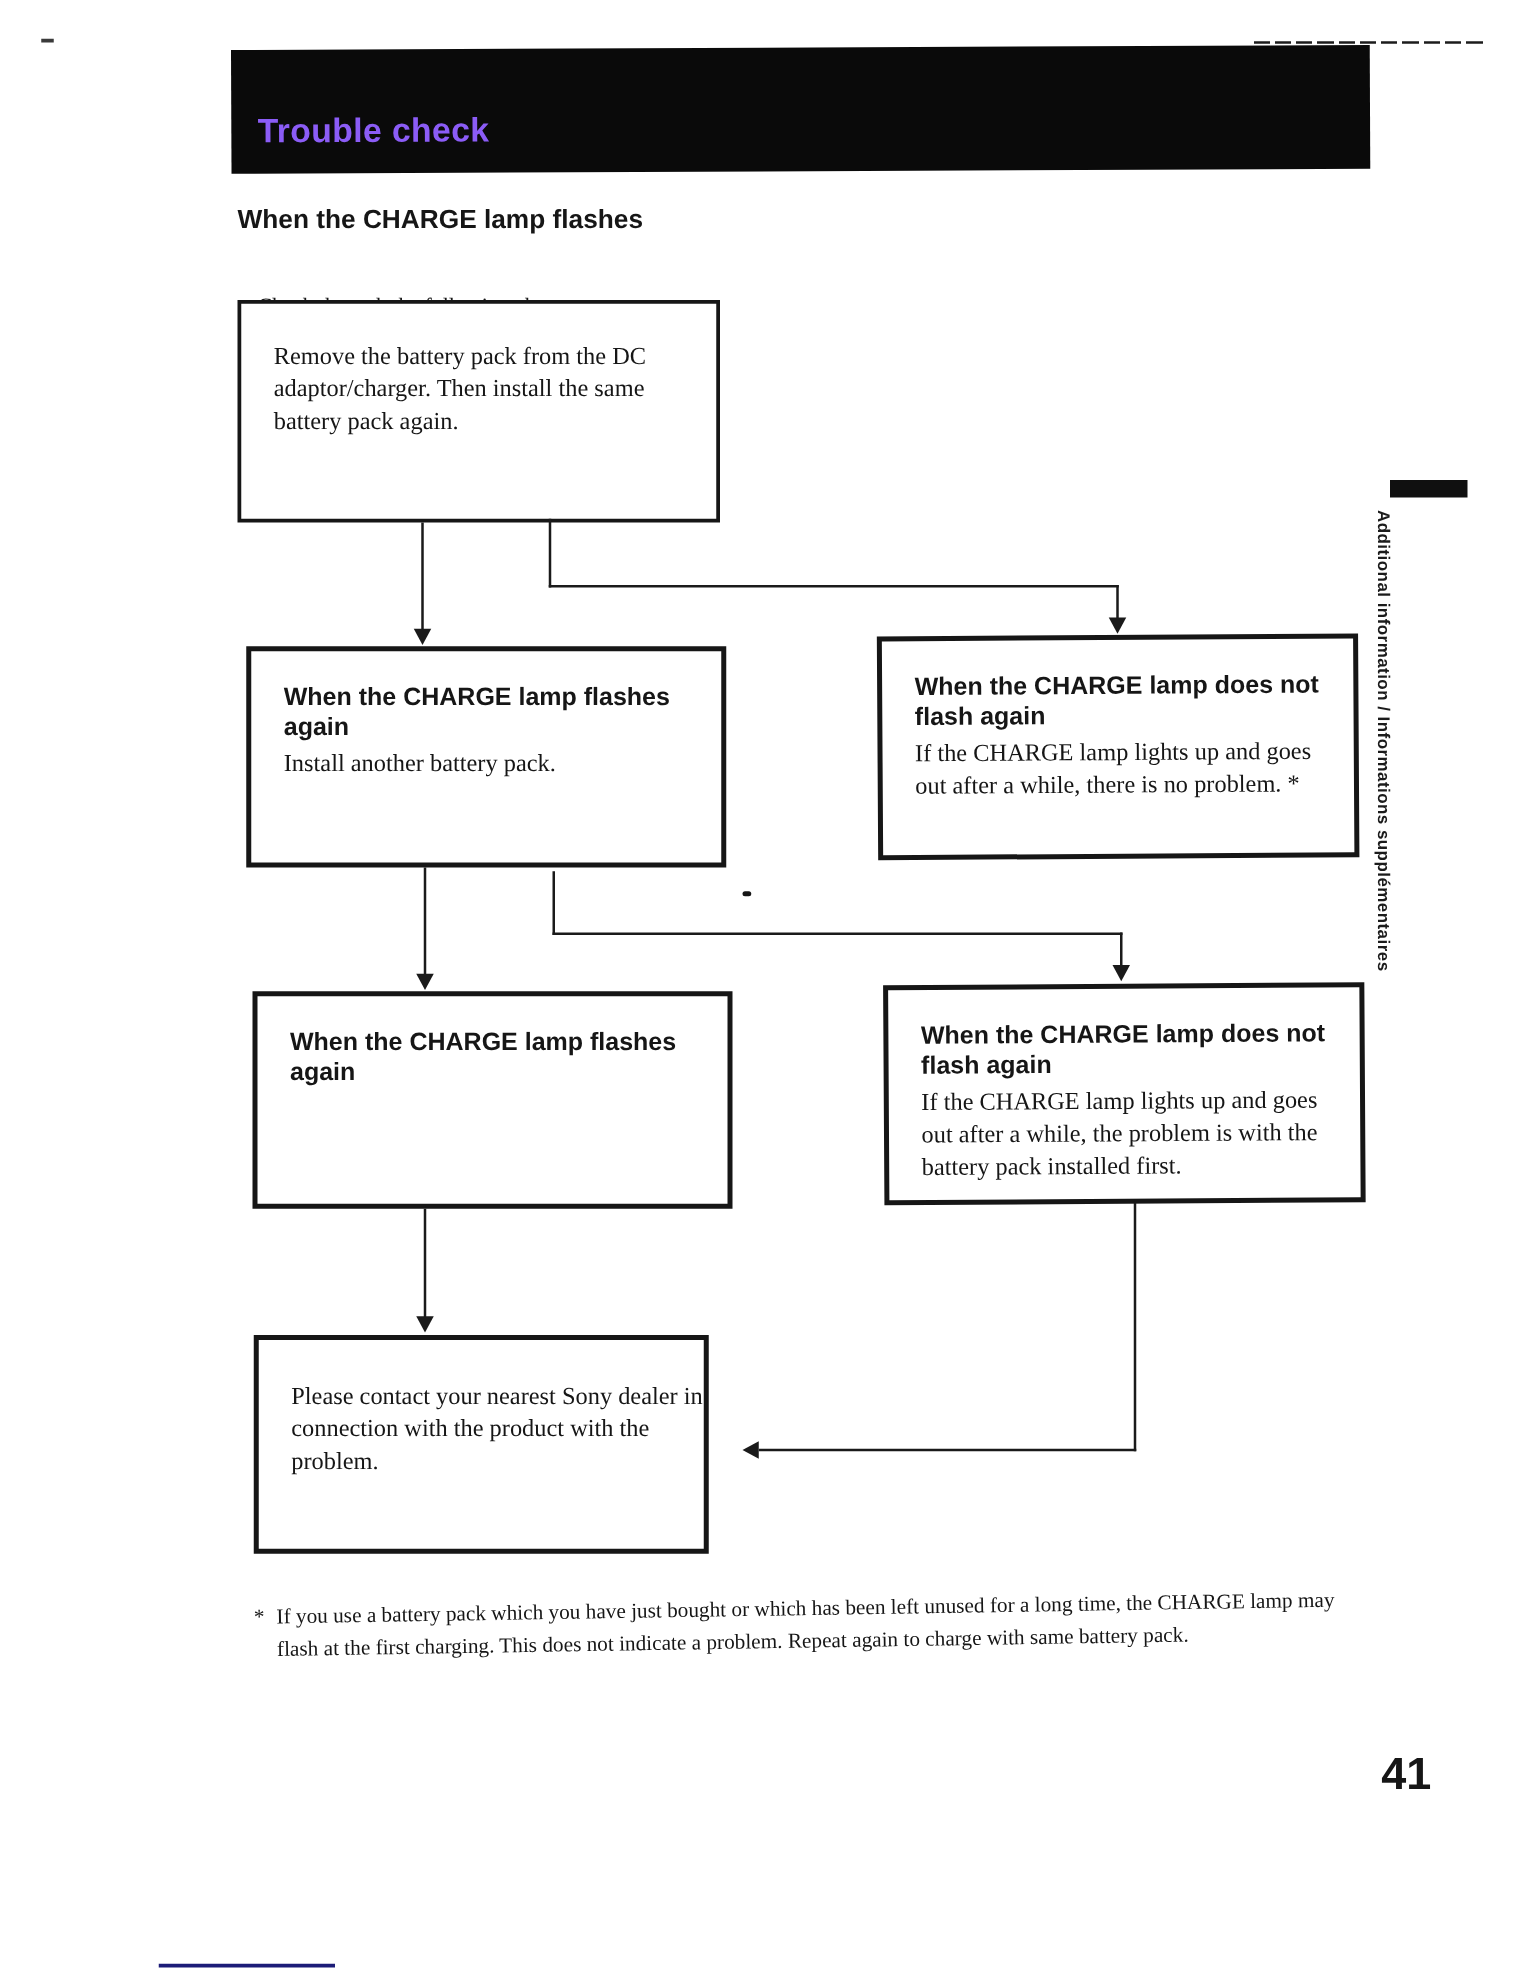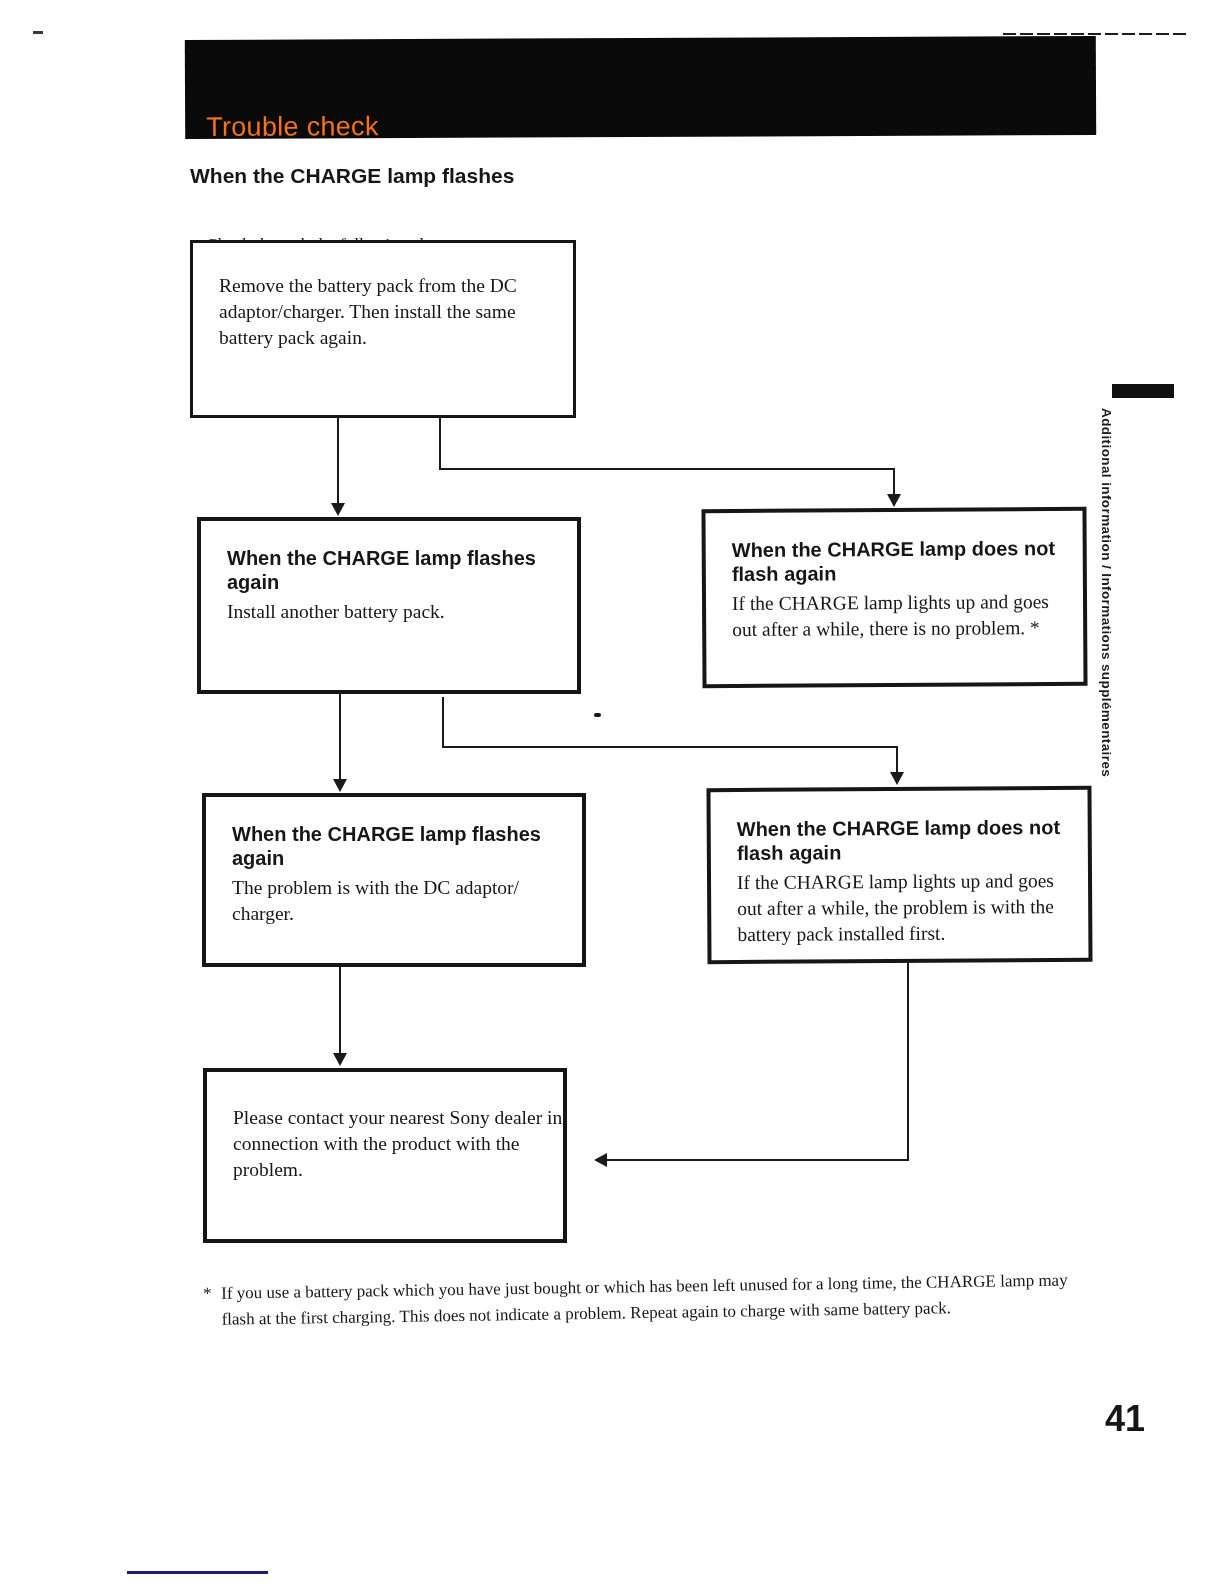--- a/index.html
+++ b/index.html
@@ -11,21 +11,21 @@
   .sans{font-family:"Liberation Sans", sans-serif;}
 
   
   .tl-dash{position:absolute;left:33px;top:31px;width:10px;height:3px;background:#3a3a3a;}
   .tr-dash{position:absolute;left:1003px;top:33px;width:186px;height:2px;
     background:repeating-linear-gradient(90deg,#1c1c1c 0 13px,transparent 13px 17px);}
 
   
   .banner{position:absolute;left:185px;top:38px;width:911px;height:99px;background:#0a0a0a;
     transform:rotate(-0.25deg);}
-  .banner-title{position:absolute;left:21px;top:72px;color:#f97316;font-size:27px;font-weight:normal;
+  .banner-title{position:absolute;left:21px;top:50px;color:#8b5cf6;font-size:27px;font-weight:bold;
     letter-spacing:0.3px;}
 
   .section-heading{position:absolute;left:190px;top:164px;font-size:21px;font-weight:bold;}
   .section-intro{position:absolute;left:206px;top:192px;font-size:17.5px;margin-top:42px;}
 
   
   .side-tab{position:absolute;left:1112px;top:384px;width:62px;height:14px;background:#101010;}
   .side-text{position:absolute;left:1099px;top:408px;height:470px;
     writing-mode:vertical-rl;font-size:13.5px;font-weight:bold;letter-spacing:0.4px;color:#1b1b1b;}
 
@@ -96,21 +96,20 @@
   <div class="fbox box-r2">
     <div class="inner w334">
       <p class="title">When the CHARGE lamp does not flash again</p>
       <p class="body">If the CHARGE lamp lights up and goes out after a while, there is no problem. *</p>
     </div>
   </div>
 
   <div class="fbox box-l3">
     <div class="inner w334">
       <p class="title">When the CHARGE lamp flashes again</p>
-      <p class="body">The problem is with the DC adaptor/ charger.</p>
     </div>
   </div>
 
   <div class="fbox box-r3">
     <div class="inner w334">
       <p class="title">When the CHARGE lamp does not flash again</p>
       <p class="body">If the CHARGE lamp lights up and goes out after a while, the problem is with the battery pack installed first.</p>
     </div>
   </div>
 

